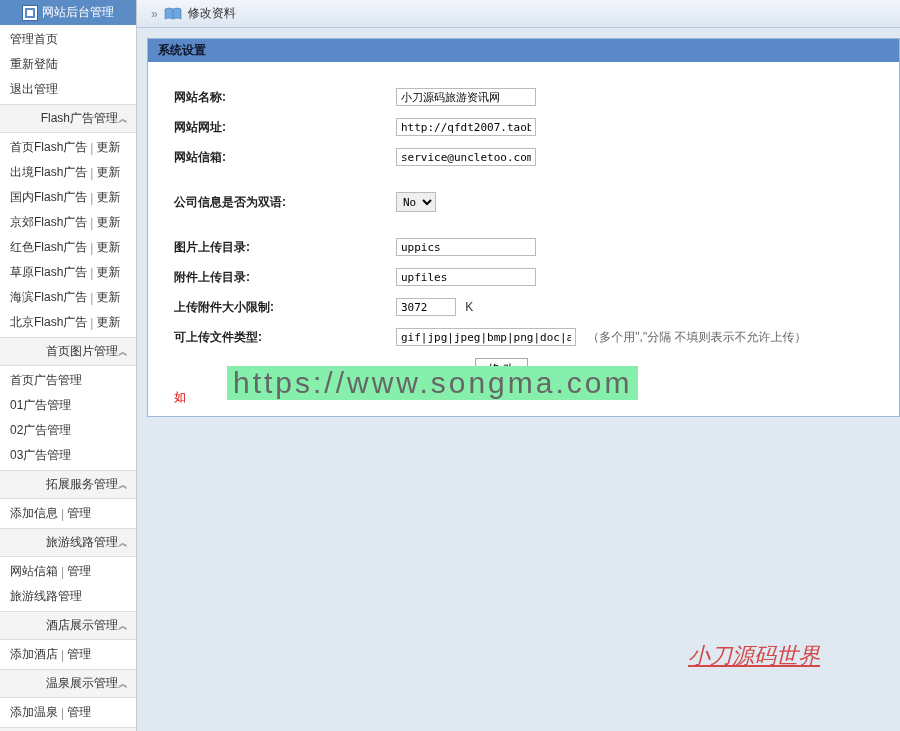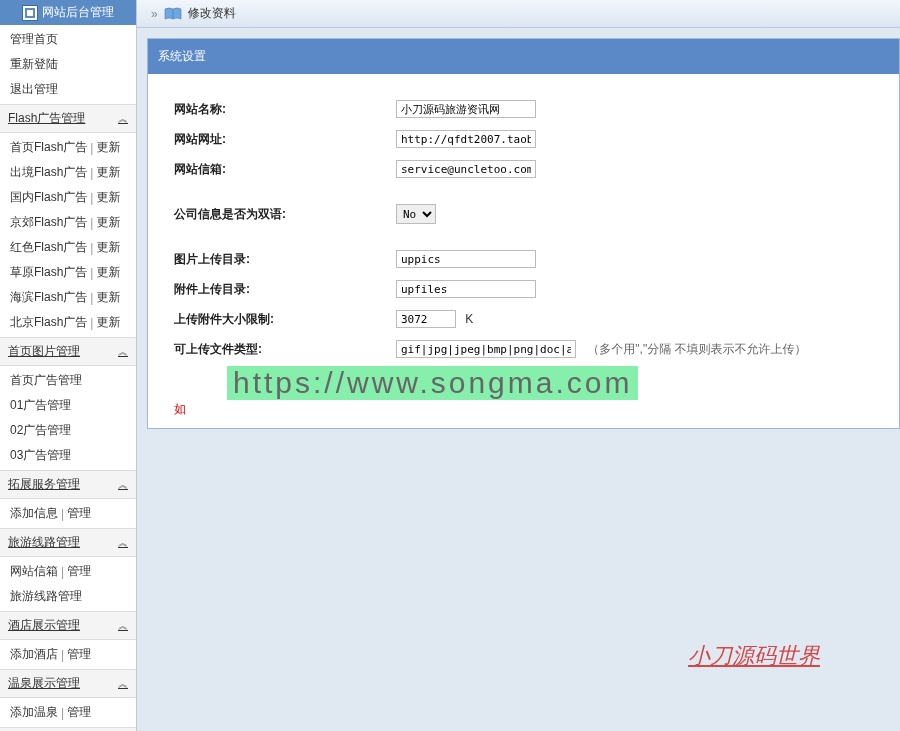--- a/index.html
+++ b/index.html
@@ -3,36 +3,36 @@
   <meta charset="utf-8">
   <style>
     * { margin: 0; padding: 0; box-sizing: border-box; font-family: "Microsoft YaHei", SimSun, Arial, sans-serif; }
     body { background: #e8eef5; font-size: 12px; color: #333; width: 900px; height: 731px; overflow: hidden; }
     .app { display: flex; height: 731px; }
     
     
     .sidebar { width: 137px; background: #fff; border-right: 1px solid #c8c8c8; overflow-y: auto; }
     .sidebar-header { background: #5a8bc5; color: #fff; padding: 4px 22px; display: flex; align-items: center; font-size: 12px; }
     .sidebar-header-icon { width: 16px; height: 16px; background: #fff; margin-right: 4px; border: 1px solid #3a6ba5; display: inline-flex; align-items: center; justify-content: center; }
-    .nav-section-title { background: #f4f4f4; border-top: 1px solid #ddd; border-bottom: 1px solid #ddd; padding: 5px 8px; font-weight: normal; display: flex; justify-content: space-between; align-items: center; cursor: pointer; color: #333; text-decoration: underline; }
+    .nav-section-title { background: #f4f4f4; border-top: 1px solid #ddd; border-bottom: 1px solid #ddd; padding: 5px 8px; font-weight: normal; display: flex; justify-content: flex-end; align-items: center; cursor: pointer; color: #333; }
     .chevron-icon { font-size: 10px; color: #666; }
     .nav-items { padding: 2px 0; }
     .nav-item { padding: 4px 10px; cursor: pointer; color: #333; display: flex; align-items: center; }
     .nav-sub { display: inline; }
     .nav-sep { color: #999; margin: 0 3px; }
     
     
     .main { flex: 1; display: flex; flex-direction: column; background: #e0e8f2; }
     .topbar { height: 28px; background: linear-gradient(#f2f6fb, #dce6f2); border-bottom: 1px solid #b8c8dc; display: flex; align-items: center; padding: 0 8px; font-size: 12px; }
     .book-icon { width: 18px; height: 14px; margin-right: 6px; display: inline-flex; }
     .crumb-sep { color: #888; margin: 0 6px; }
     
     .content-wrap { padding: 10px 0 10px 10px; flex: 1; overflow: auto; position: relative; }
     .panel { background: #fff; border: 1px solid #9db8d8; }
-    .panel-header { background: #5b88c7; color: #ffffff; padding: 9px 10px; font-size: 12px; font-weight: normal; }
+    .panel-header { background: #5b88c7; color: #0f172a; padding: 3px 10px; font-size: 12px; font-weight: bold; }
     .panel-body { padding: 20px 32px 10px 18px; background: #fff; }
     
     .form-row { display: flex; align-items: center; padding: 6px 0; border-bottom: 0; }
     .form-label { width: 230px; font-weight: bold; color: #222; font-size: 12px; padding-left: 8px; }
     .form-value { flex: 1; }
     .text-input { border: 1px solid #bbb; padding: 2px 4px; font-size: 11px; font-family: monospace, Arial; height: 18px; width: 140px; }
     .text-input.wide { width: 300px; }
     .select-input { border: 1px solid #bbb; padding: 1px 2px; font-size: 11px; height: 20px; font-family: monospace, Arial; }
     .unit { margin-left: 6px; font-size: 12px; }
     .hint { color: #666; font-size: 12px; margin-left: 8px; }

